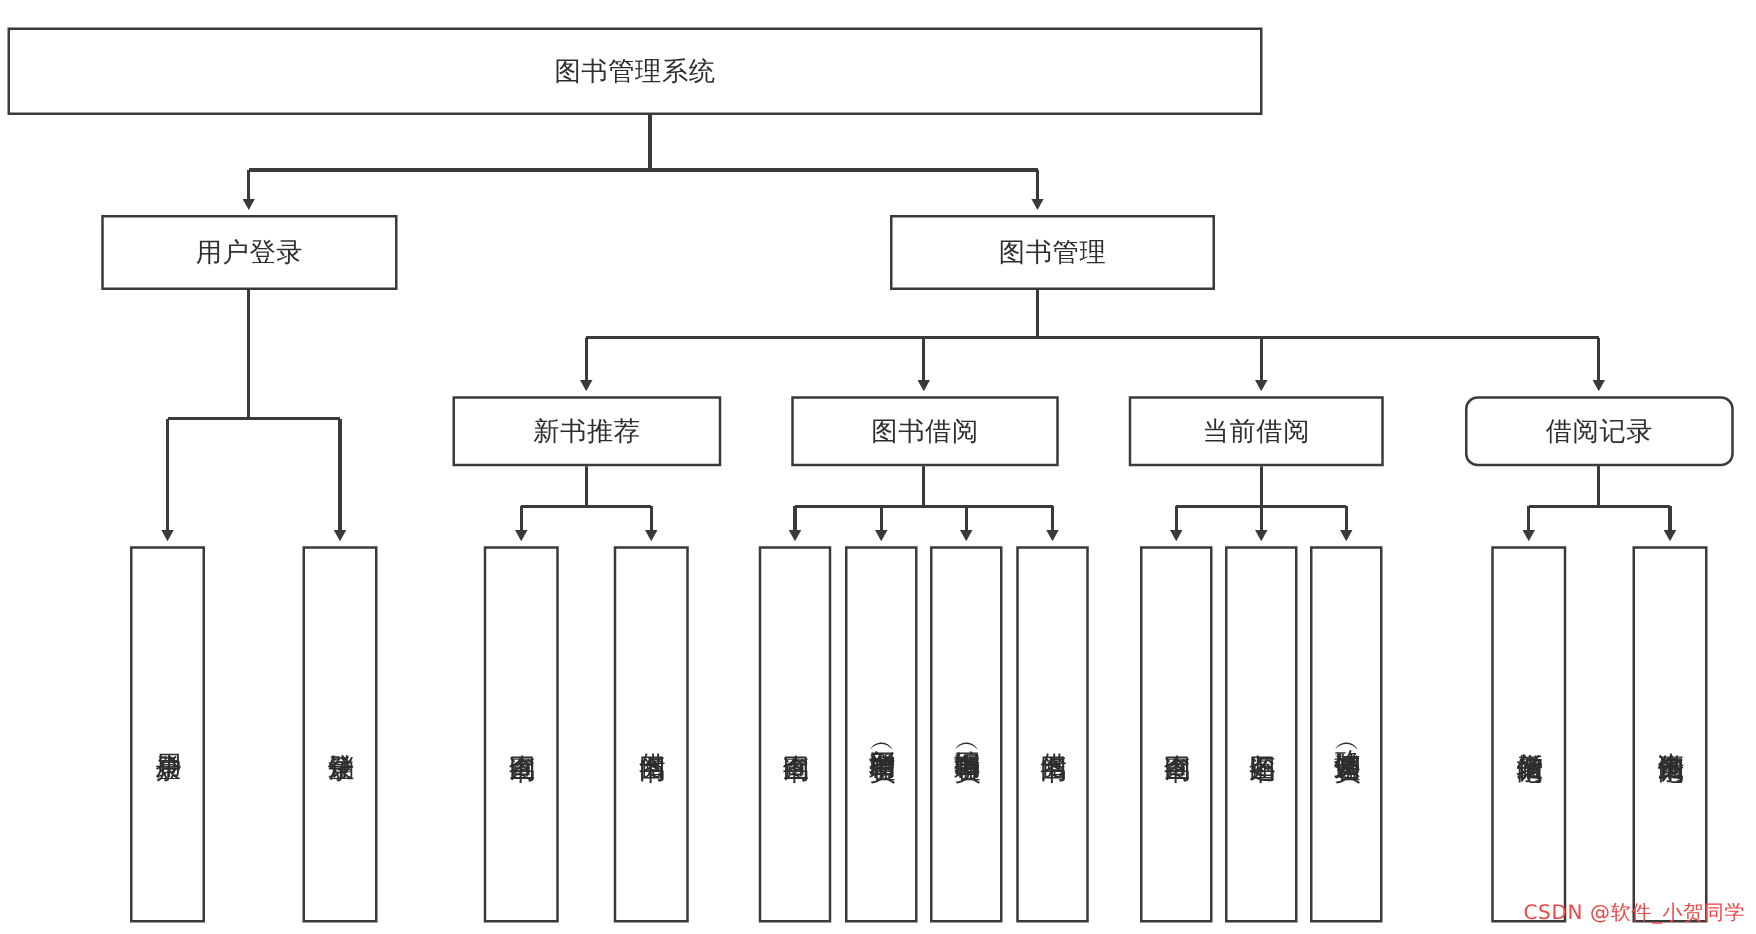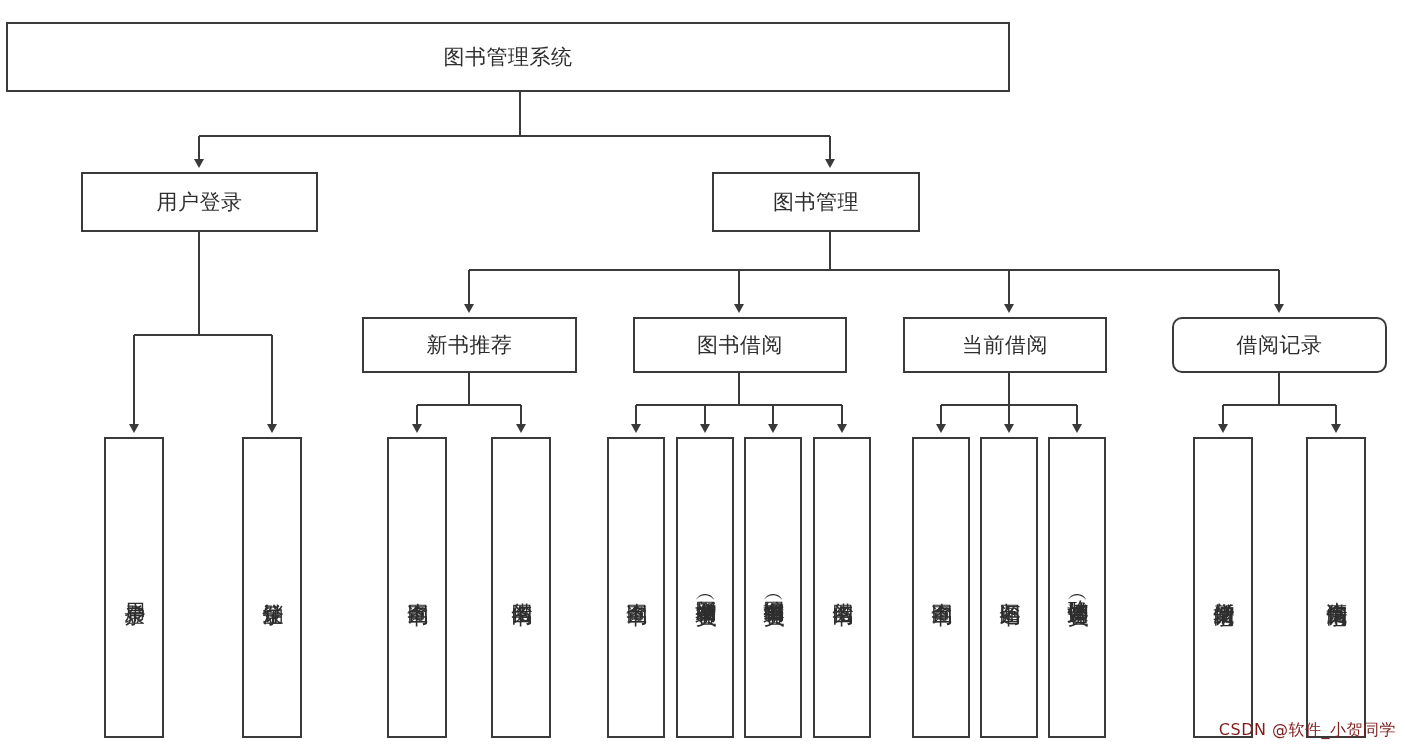--- a/index.html
+++ b/index.html
@@ -54,21 +54,21 @@
     font-size: 21px;
     line-height: 1.42;
     letter-spacing: 1px;
     max-height: 278px;
   }
   #watermark {
     position: absolute;
     right: 9px;
     bottom: 6px;
     font-size: 16px;
-    color: #7f1d1d;
+    color: #ef4444;
     letter-spacing: 0.5px;
     z-index: 9;
     white-space: nowrap;
   }
 </style>
 </head>
 <body>
 
 <div id="diagram-root">
 
@@ -123,21 +123,21 @@
   </svg>
 
   <div class="node" style="left:6px; top:12px; width:1004px; height:70px;margin-top:10px;">
     <span class="node-label">图书管理系统</span>
   </div>
 
   <div class="node" style="left:81px; top:172px; width:237px; height:60px;">
     <span class="node-label">用户登录</span>
   </div>
 
-  <div class="node" style="left:712px; top:172px; width:208px; height:60px;">
+  <div class="node" style="left:712px; top:172px; width:260px; height:60px;">
     <span class="node-label">图书管理</span>
   </div>
 
   <div class="node" style="left:362px; top:317px; width:215px; height:56px;">
     <span class="node-label">新书推荐</span>
   </div>
 
   <div class="node" style="left:633px; top:317px; width:214px; height:56px;">
     <span class="node-label">图书借阅</span>
   </div>

